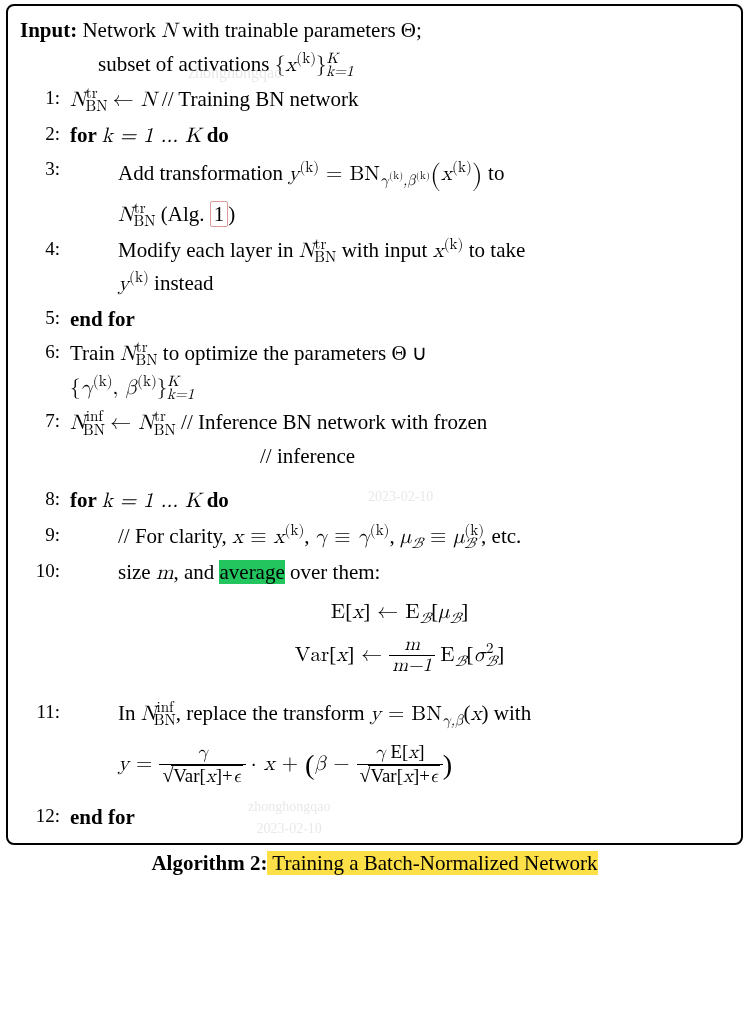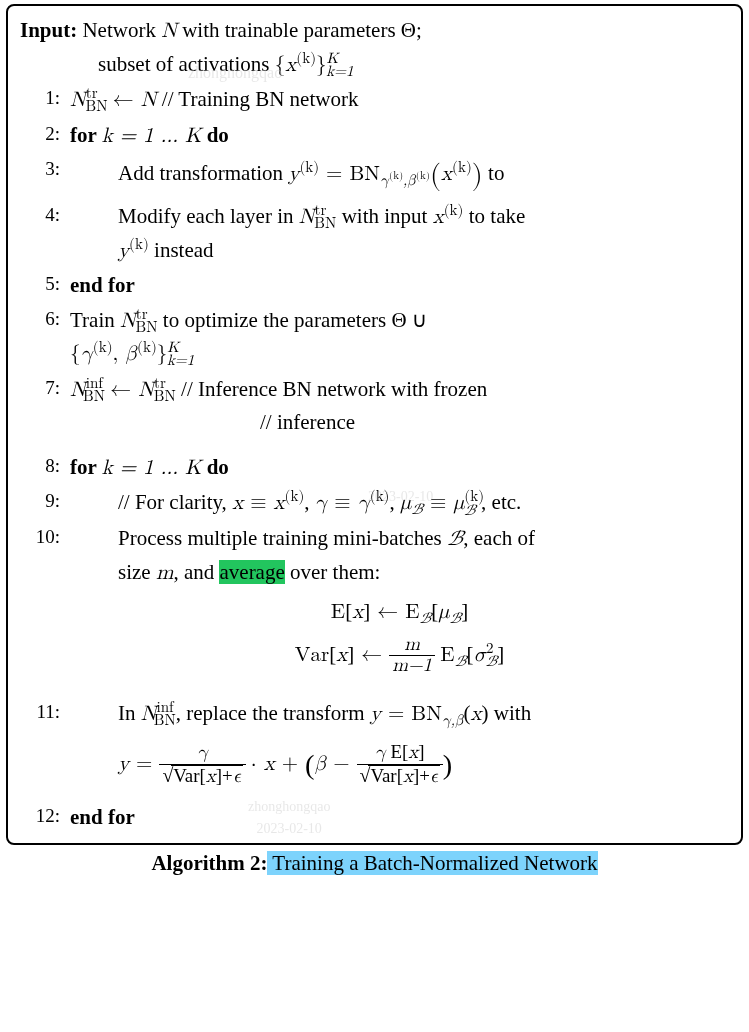--- a/index.html
+++ b/index.html
@@ -56,21 +56,21 @@
   .just { text-align: justify; text-justify: inter-word; }
   .bold { font-weight: bold; }
   .math { font-family: "Latin Modern Math", "STIX Two Math", "Cambria Math", "Times New Roman", serif; font-style: italic; }
   .rm  { font-style: normal; }
   sup, sub { font-size: 0.72em; line-height: 0; }
   .frac { display:inline-block; vertical-align: middle; text-align:center; font-style: normal; }
   .frac .num { display:block; border-bottom:1px solid #000; padding: 0 3px; font-size: 0.9em; line-height:1.1; }
   .frac .den { display:block; padding: 0 3px; font-size: 0.9em; line-height:1.1; }
   .big-paren { font-size: 1.35em; vertical-align: -0.15em; }
   .hl-yellow   { background: #22c55e; }
-  .hl-blue     { background: #7dd3fc; }
+  .hl-blue     { background: #fde047; }
   .alg-ref { border: 1px solid #d99; padding: 0 3px; border-radius: 2px; }
   .center-eq { text-align:center; margin: 6px 0; }
   .caption { text-align:center; font-size: 21px; margin-top: 6px; }
   .sqrt { display:inline-flex; align-items:stretch; }
   .sqrt .rs { font-size: 1.05em; margin-right:-2px; }
   .sqrt .radicand { border-top:1.2px solid #000; padding: 0 2px; }
 </style>
 </head>
 <body>
 
@@ -98,20 +98,23 @@
     </li>
 
     <li>
       <span class="bold">for </span><span class="math">k = 1 … K</span><span class="bold"> do</span>
     </li>
 
     <li>
       <span class="indent1">
         <span>Add  transformation  </span><span class="math">y</span><sup class="math rm">(k)</sup><span class="math rm">  =  </span><span class="math rm">BN</span><sub class="math"><span>γ</span><sup class="rm">(k)</sup>,<span>β</span><sup class="rm">(k)</sup></sub><span class="math big-paren rm">(</span><span class="math">x</span><sup class="math rm">(k)</sup><span class="math big-paren rm">)</span><span>  to</span>
       </span>
+      <span class="indent1">
+        <span class="math">N</span><sup class="math rm">tr</sup><sub class="math rm" style="margin-left:-12px;">BN</sub><span> (Alg. </span><span class="alg-ref">1</span><span>)</span>
+      </span>
     </li>
 
     <li>
       <span class="indent1">
         <span>Modify each layer in </span><span class="math">N</span><sup class="math rm">tr</sup><sub class="math rm" style="margin-left:-12px;">BN</sub><span> with input </span><span class="math">x</span><sup class="math rm">(k)</sup><span> to take</span>
       </span>
       <span class="indent1">
         <span class="math">y</span><sup class="math rm">(k)</sup><span> instead</span>
       </span>
     </li>
@@ -140,23 +143,20 @@
       <span class="bold">for </span><span class="math">k = 1 … K</span><span class="bold"> do</span>
     </li>
 
     <li>
       <span class="indent1" style="text-align:left;">
         <span>// For clarity, </span><span class="math">x</span><span class="math rm"> ≡ </span><span class="math">x</span><sup class="math rm">(k)</sup>, <span class="math">γ</span><span class="math rm"> ≡ </span><span class="math">γ</span><sup class="math rm">(k)</sup>, <span class="math">μ</span><sub class="math">ℬ</sub><span class="math rm"> ≡ </span><span class="math">μ</span><sup class="math rm">(k)</sup><sub class="math" style="margin-left:-20px;">ℬ</sub><span> , etc.</span>
       </span>
     </li>
 
     <li>
-      <span class="indent1">
-        <span>Process  multiple  training  mini-batches  </span><span class="math">ℬ</span><span>,  each  of</span>
-      </span>
       <span class="indent1" style="text-align:left;">
         <span>size </span><span class="math">m</span><span>, and </span><span class="hl-yellow">average</span><span> over them:</span>
       </span>
       <div class="center-eq">
         <span class="math rm">E</span>[<span class="math">x</span>]<span class="math rm"> ← </span><span class="math rm">E</span><sub class="math">ℬ</sub>[<span class="math">μ</span><sub class="math">ℬ</sub>]
       </div>
       <div class="center-eq">
         <span class="math rm">Var</span>[<span class="math">x</span>]<span class="math rm"> ← </span>
         <span class="frac"><span class="num math">m</span><span class="den math">m−1</span></span>
         <span class="math rm">E</span><sub class="math">ℬ</sub>[<span class="math">σ</span><sup class="math rm">2</sup><sub class="math" style="margin-left:-8px;">ℬ</sub>]

